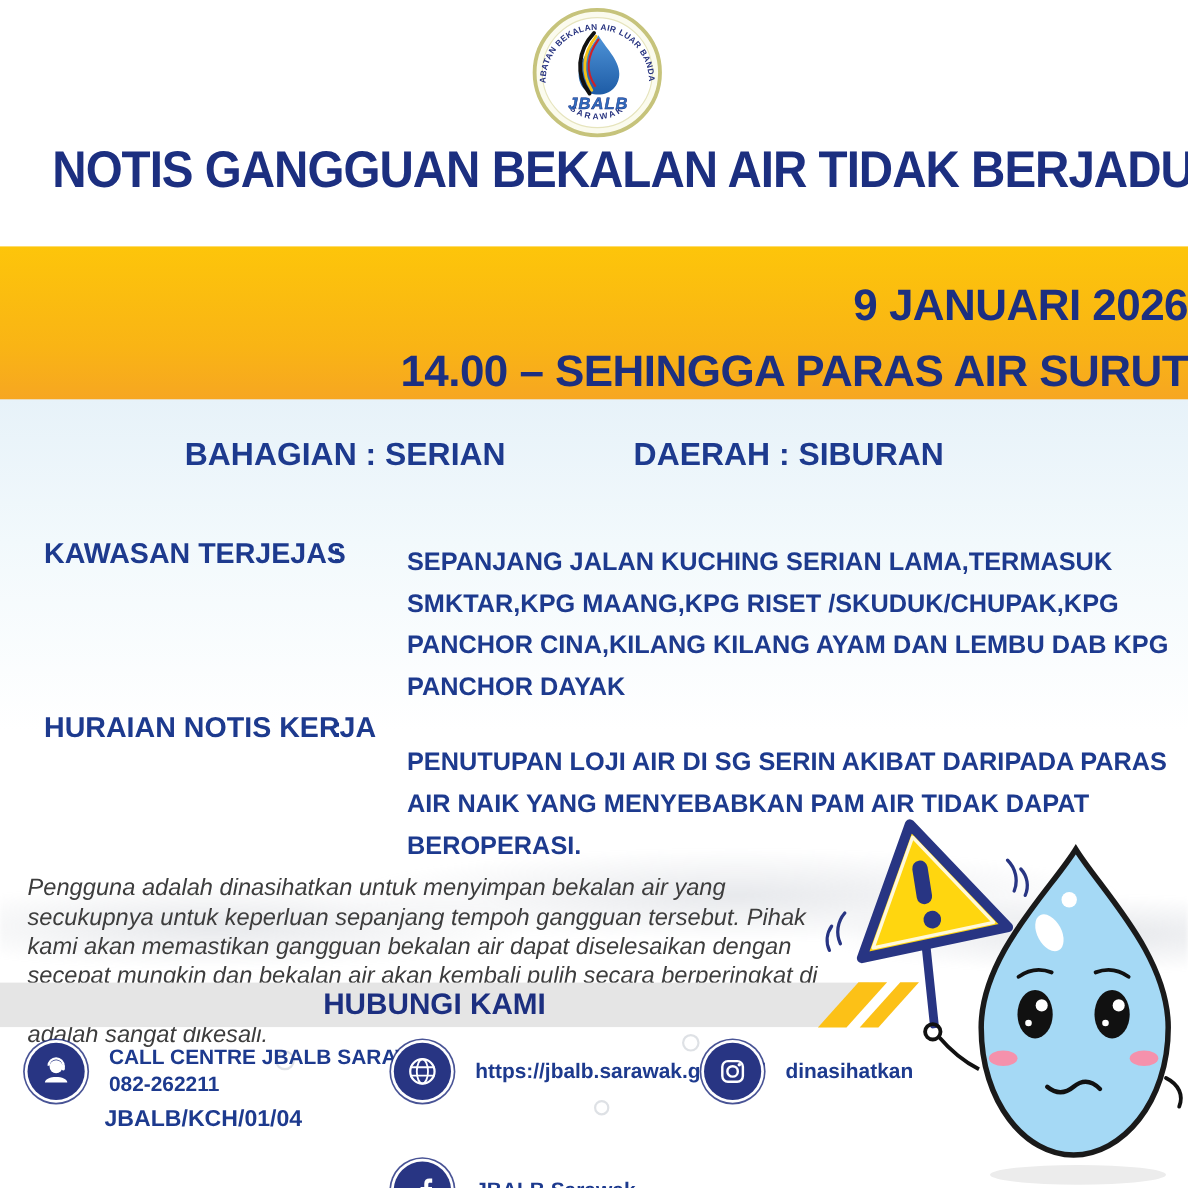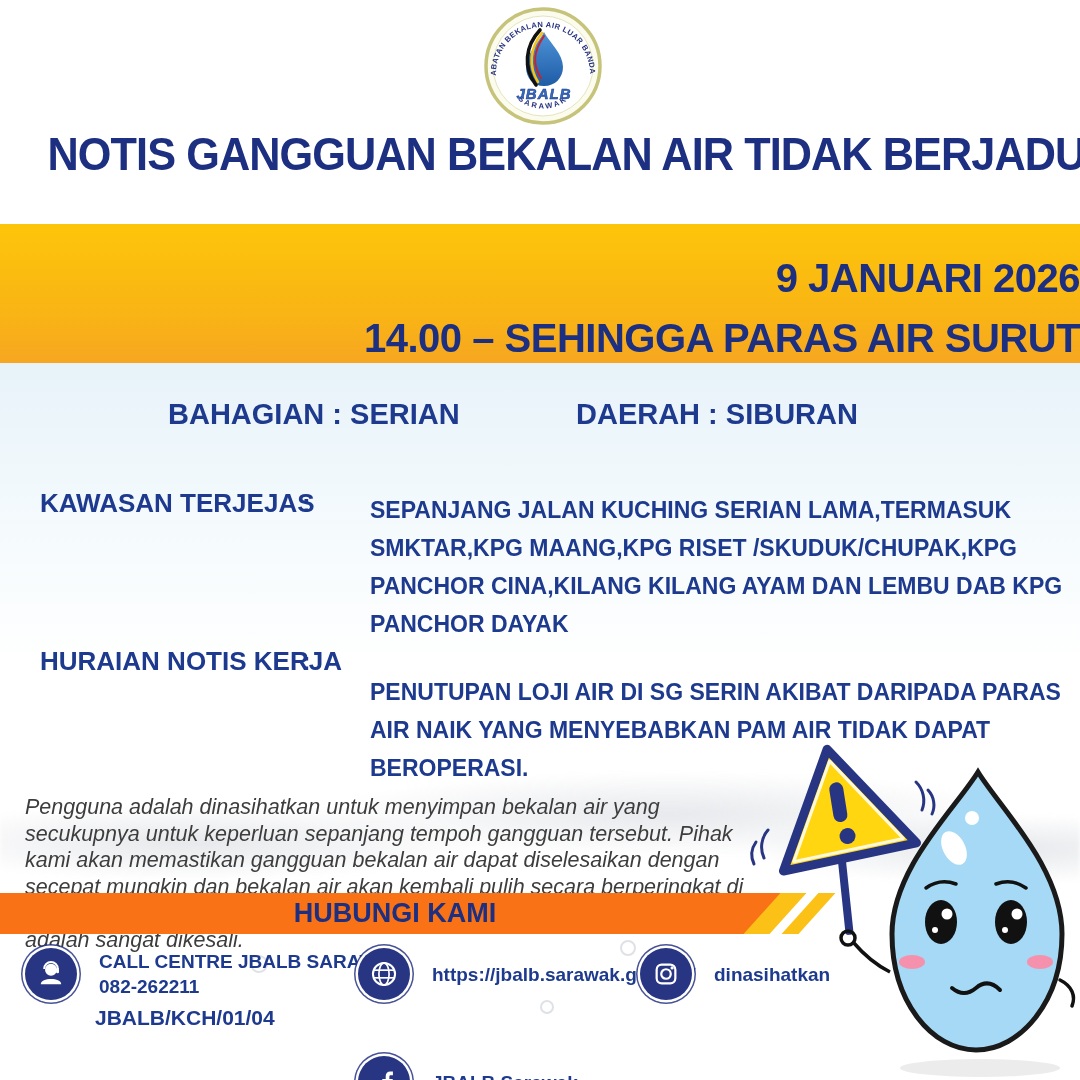--- a/index.html
+++ b/index.html
@@ -29,21 +29,21 @@
           font-size:21.5px;line-height:26.5px;color:#3d3d3d;}
   
   .splash{position:absolute;pointer-events:none;}
   .sp1{left:0;top:765px;width:1080px;height:140px;
        background:radial-gradient(ellipse 420px 55px at 18% 55%,rgba(175,180,190,.30),rgba(175,180,190,0) 70%),
                   radial-gradient(ellipse 500px 60px at 62% 35%,rgba(170,176,188,.28),rgba(170,176,188,0) 70%),
                   radial-gradient(ellipse 360px 50px at 92% 60%,rgba(170,176,188,.30),rgba(170,176,188,0) 70%);
        filter:blur(2px);}
   .bubble{position:absolute;border:2px solid rgba(160,168,180,.35);border-radius:50%;}
   
-  .ybar{position:absolute;left:0;top:893px;width:790px;height:41px;background:#f97316;
+  .ybar{position:absolute;left:0;top:893px;width:790px;height:41px;background:#e5e5e5;
         clip-path:polygon(0 0,790px 0,752px 41px,0 41px);
         display:flex;align-items:center;justify-content:center;}
   .ybar span{font-weight:bold;font-size:27px;color:#1c2f80;letter-spacing:0;}
   .stripe{position:absolute;top:893px;height:41px;background:#fcc117;}
   .s1{left:762px;width:26px;transform:skewX(-42deg);}
   .s2{left:800px;width:17px;transform:skewX(-42deg);}
   
   .cicon{width:52px;height:52px;border-radius:50%;background:#283583;flex:0 0 52px;
          box-shadow:0 0 0 2.5px #ffffff,0 0 0 4px rgba(40,53,131,.85);
          display:flex;align-items:center;justify-content:center;}

